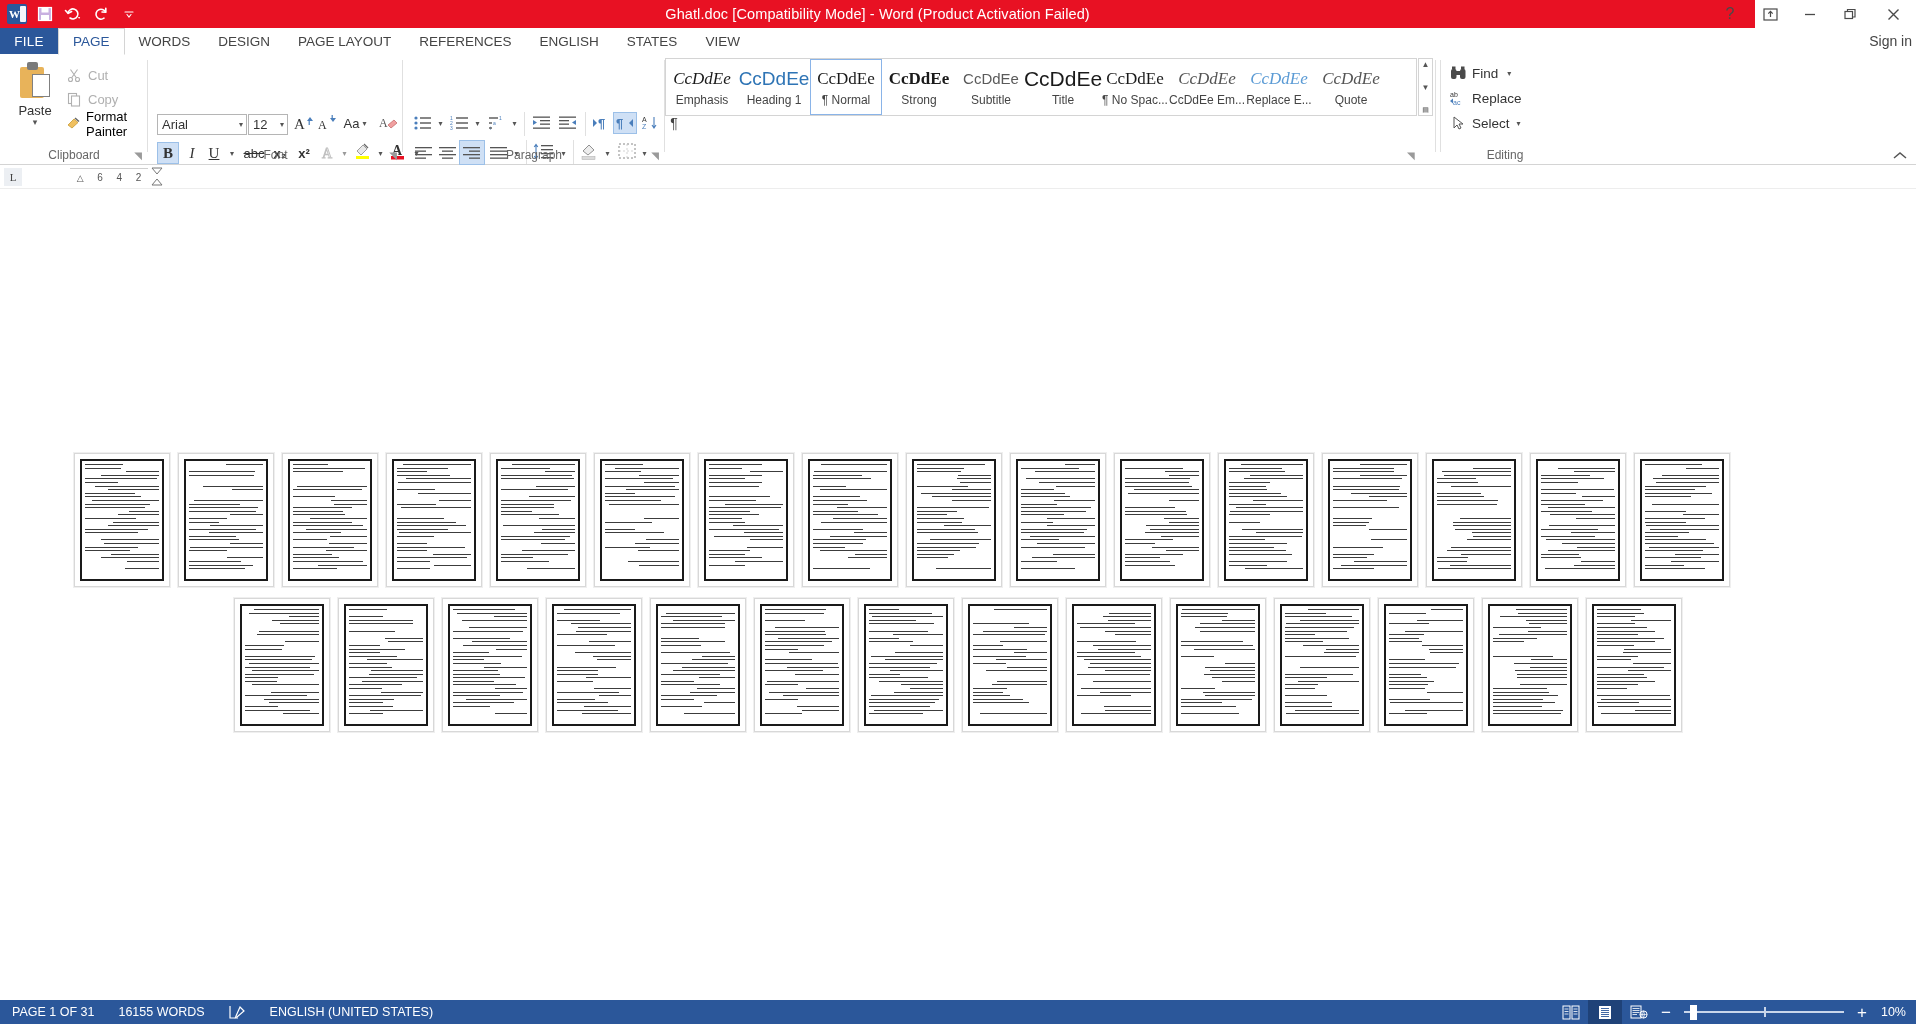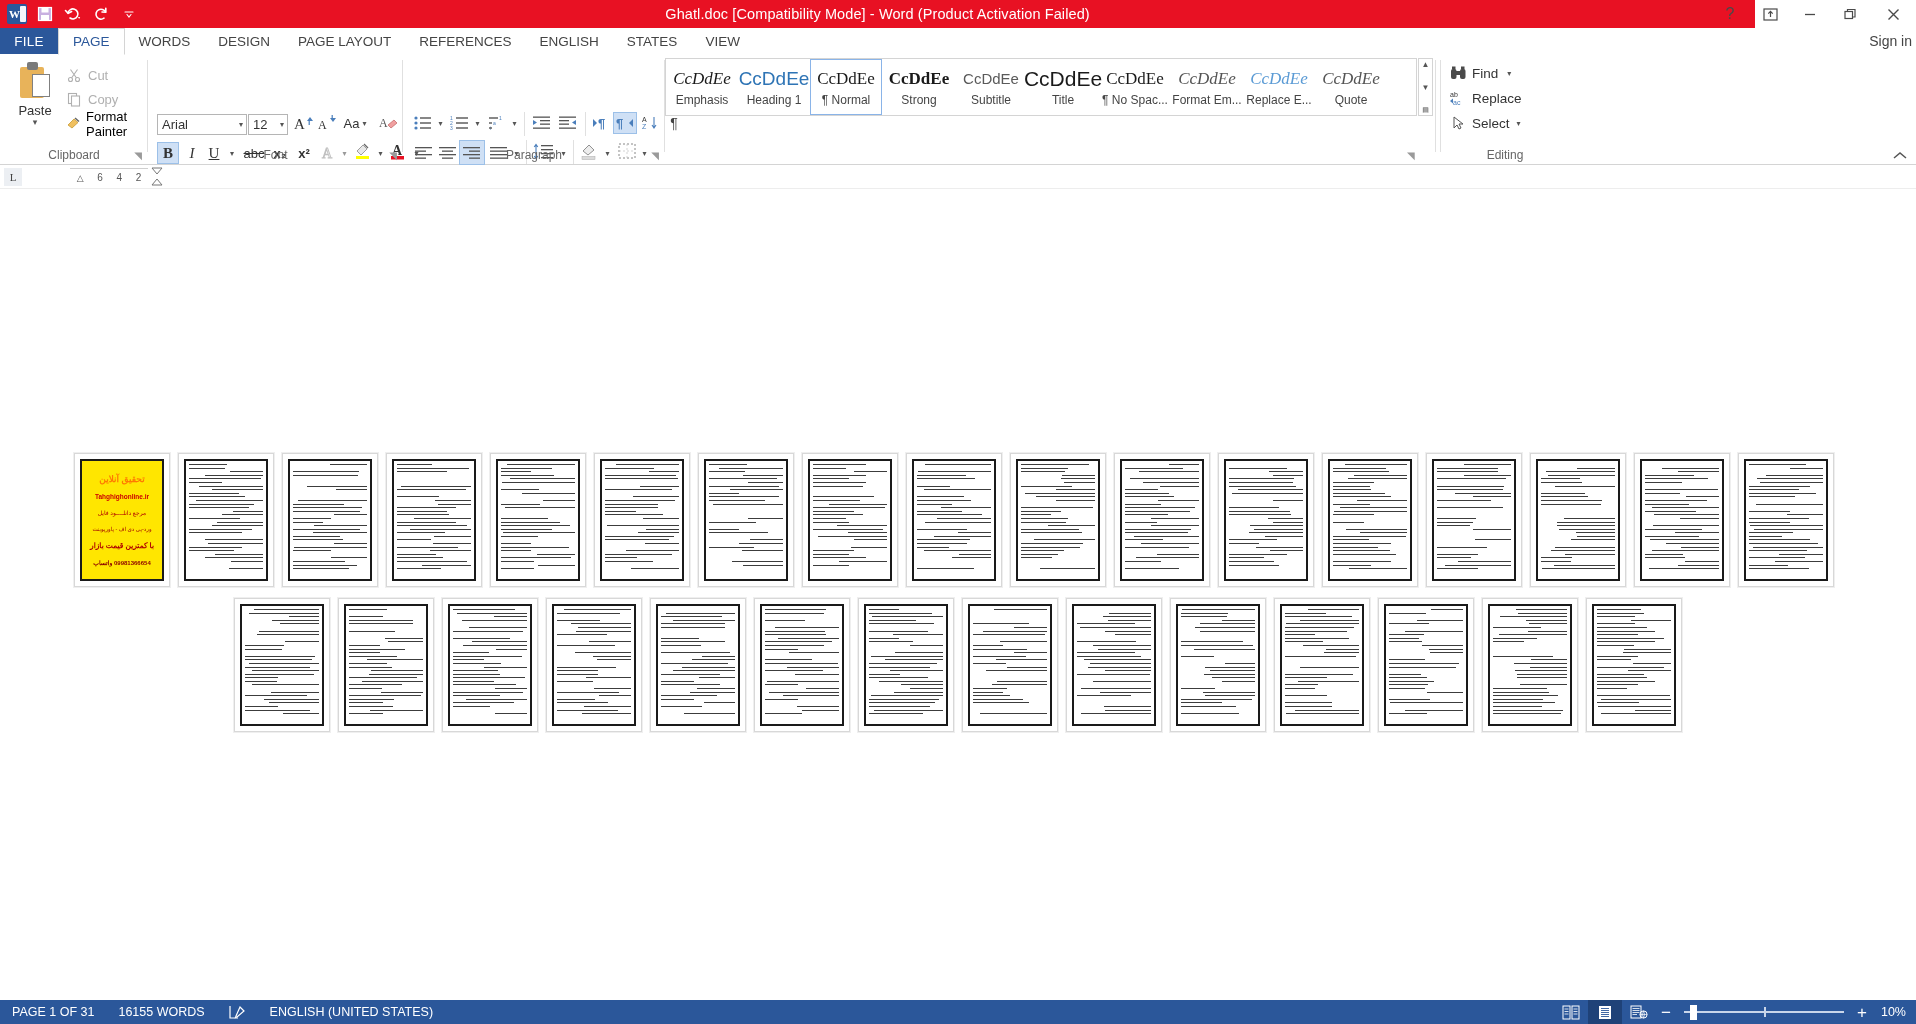--- a/index.html
+++ b/index.html
@@ -637,21 +637,21 @@
         <div class="style-item" style="left:361px;">
           <span class="style-prev" style="font-family:'Liberation Sans',sans-serif;font-size:21px;">CcDdEe</span>
           <span class="style-name">Title</span>
         </div>
         <div class="style-item" style="left:433px;">
           <span class="style-prev">CcDdEe</span>
           <span class="style-name">¶ No Spac...</span>
         </div>
         <div class="style-item" style="left:505px;">
           <span class="style-prev" style="font-style:italic;color:#555;">CcDdEe</span>
-          <span class="style-name">Format Em...</span>
+          <span class="style-name">CcDdEe Em...</span>
         </div>
         <div class="style-item" style="left:577px;">
           <span class="style-prev" style="font-style:italic;color:#5b9bd5;">CcDdEe</span>
           <span class="style-name">Replace E...</span>
         </div>
         <div class="style-item" style="left:649px;">
           <span class="style-prev" style="font-style:italic;color:#555;">CcDdEe</span>
           <span class="style-name">Quote</span>
         </div>
       </div>
@@ -731,32 +731,20 @@
     <span>4</span>
     <span>6</span>
     <span>8</span>
   </div>
   <div class="vruler-cap" style="top:450px;"></div>
   <div class="vruler-cap" style="top:570px;"></div>
 
   <div class="canvas">
 
     <div class="pages-row" id="row1" style="left:74px; top:264px;">
-        <div class="page ad">
-          <div class="page-inner">
-            <div class="ad-content">
-              <div class="ad-l1">تحقیق آنلاین</div>
-              <div class="ad-l2">Tahghighonline.ir</div>
-              <div class="ad-l3">مرجع دانلــــود فایل</div>
-              <div class="ad-l4">ورد-پی دی اف - پاورپوینت</div>
-              <div class="ad-l5">با کمترین قیمت بازار</div>
-              <div class="ad-l6">09981366654 واتساپ</div>
-            </div>
-          </div>
-        </div>
         <div class="page">
           <div class="page-inner">
             <div class="lines">
               <div class="ln" style="width: 51%; margin-left: 0px;"></div>
               <div class="ln" style="width: 49%; margin-left: 0px;"></div>
               <div class="ln" style="width: 44%; margin-left: 56%;"></div>
               <div class="ln" style="width: 78%; margin-left: 22%;"></div>
               <div class="ln" style="width: 97%; margin-left: 0px;"></div>
               <div class="ln" style="width: 44%; margin-left: 0px;"></div>
               <div class="ln" style="width: 86%; margin-left: 14%;"></div>

